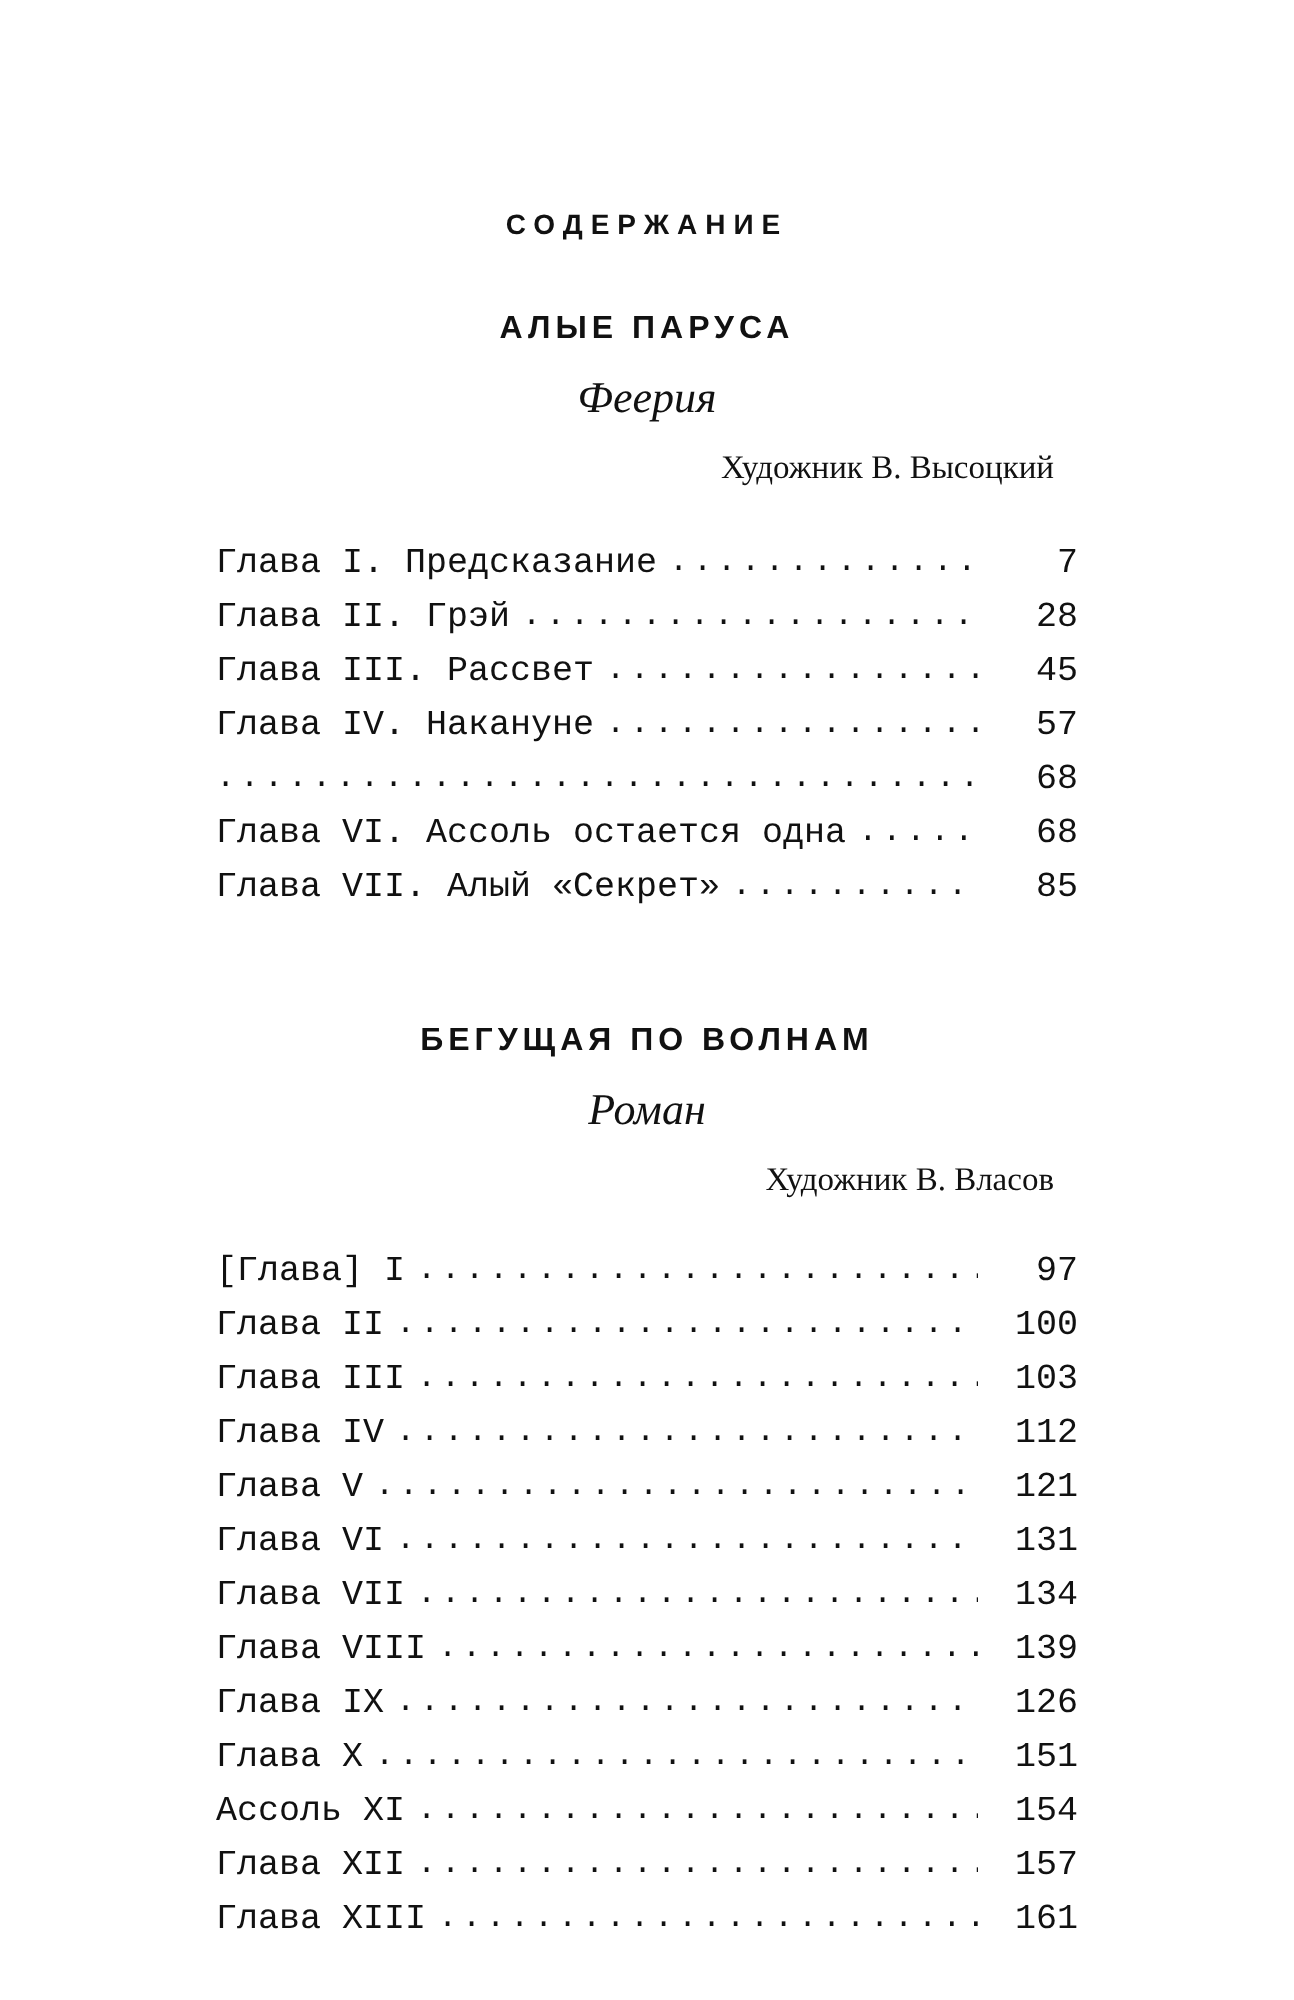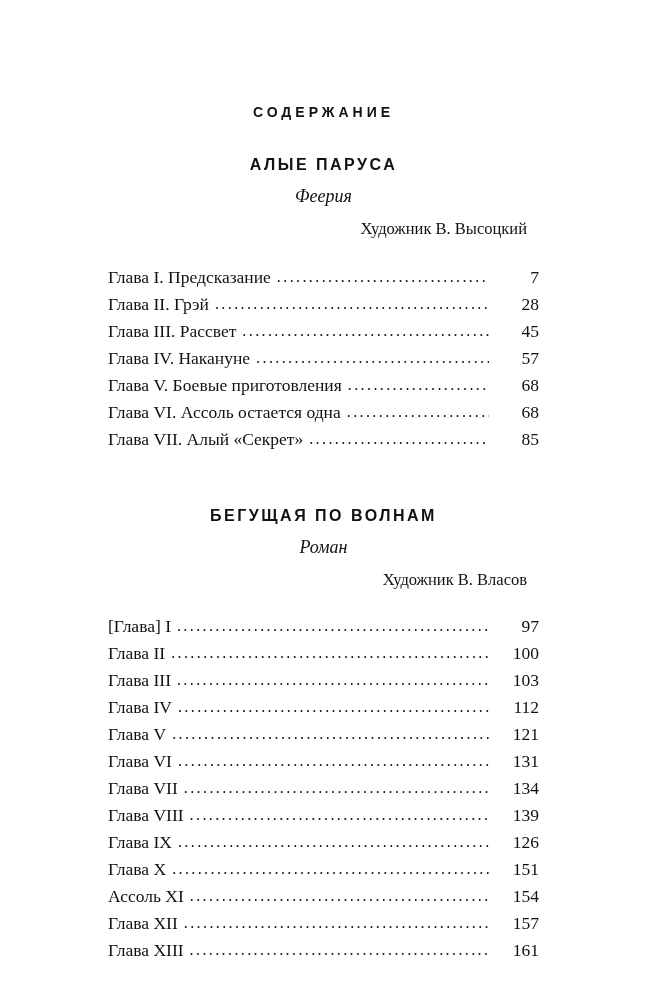--- a/index.html
+++ b/index.html
@@ -41,31 +41,32 @@
     font-family: "Liberation Sans", sans-serif;
     font-weight: bold;
     font-size: 16px;
     letter-spacing: 2.5px;
     margin: 0 0 12px 0;
   }
   .section-sub {
     text-align: center;
     font-family: "Liberation Serif", serif;
     font-style: italic;
-    font-size: 18px;
+    font-size: 22px;
     margin: 0 0 8px 0;
   }
   .section-artist {
     text-align: right;
     font-family: "Liberation Serif", serif;
     font-size: 16.5px;
     margin: 12px;
   }
   .entries {
     margin-top: 30px;
+    font-family: Liberation Mono, monospace;
   }
   .entries.second-list {
     margin-top: 28px;
   }
   .entry {
     display: flex;
     align-items: baseline;
     font-size: 17.5px;
     line-height: 1.0;
     margin-bottom: 9.5px;
@@ -118,21 +119,20 @@
         <span class="entry-label">Глава III. Рассвет</span>
         <span class="entry-dots">........................................................................................</span>
         <span class="entry-page">45</span>
       </div>
       <div class="entry">
         <span class="entry-label">Глава IV. Накануне</span>
         <span class="entry-dots">........................................................................................</span>
         <span class="entry-page">57</span>
       </div>
       <div class="entry">
-        <span class="entry-label">Глава V. Боевые приготовления</span>
         <span class="entry-dots">........................................................................................</span>
         <span class="entry-page">68</span>
       </div>
       <div class="entry">
         <span class="entry-label">Глава VI. Ассоль остается одна</span>
         <span class="entry-dots">........................................................................................</span>
         <span class="entry-page">68</span>
       </div>
       <div class="entry">
         <span class="entry-label">Глава VII. Алый «Секрет»</span>

